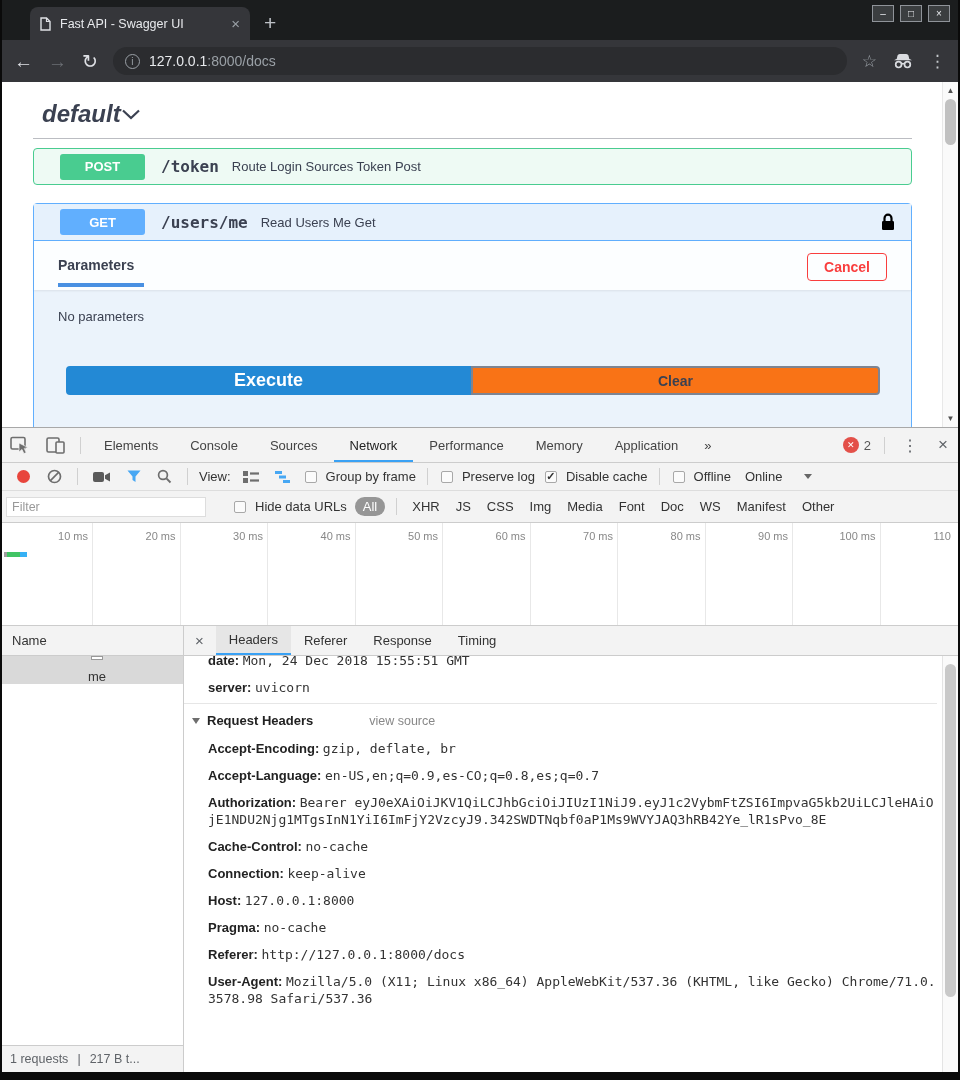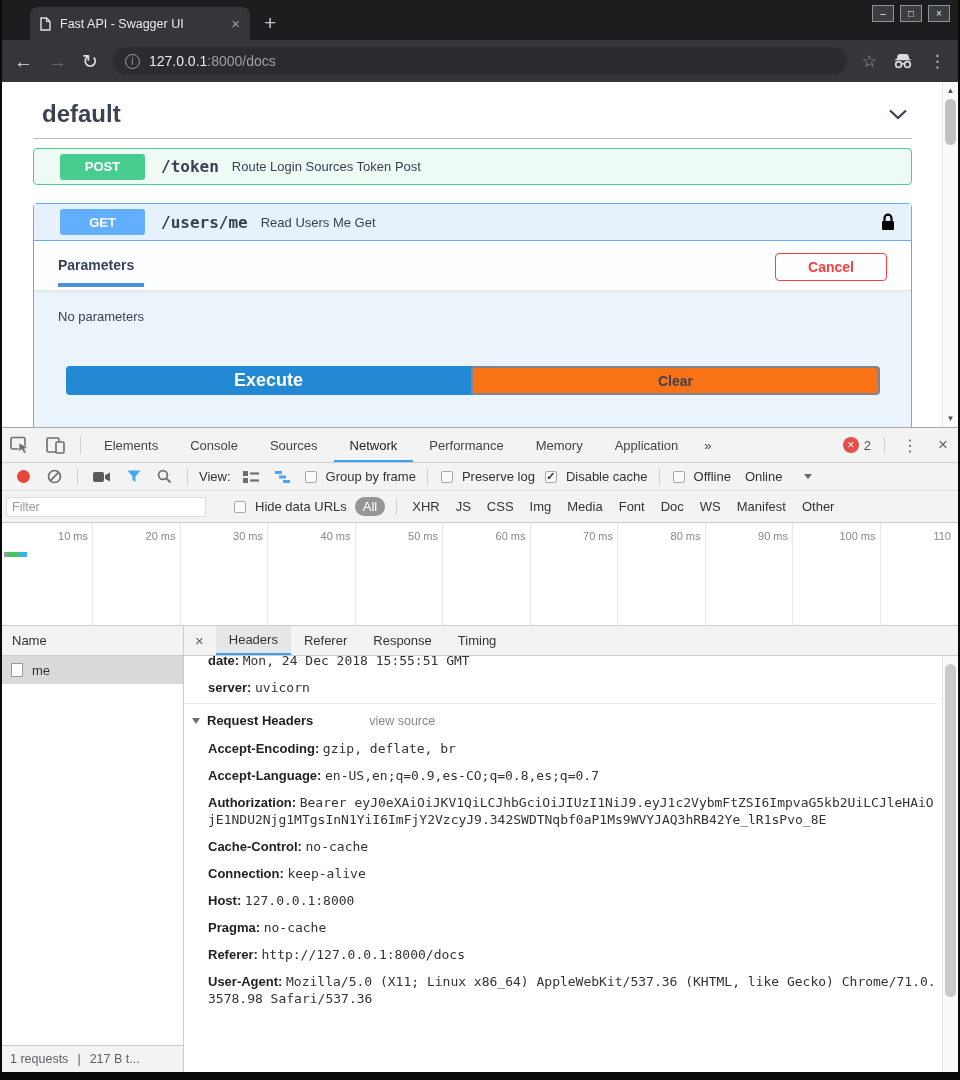--- a/index.html
+++ b/index.html
@@ -26,41 +26,41 @@
   .urlpill { flex:1; height:28px; border-radius:14px; background:#2b2c2f; display:flex; align-items:center;
              padding:0 12px; gap:9px; }
   .info-icon { width:15px; height:15px; border:1.4px solid #9aa0a6; border-radius:50%; color:#9aa0a6;
                font-size:10px; display:flex; align-items:center; justify-content:center; font-style:normal; }
   .url-host { color:#e8eaed; font-size:14px; }
   .url-rest { color:#9aa0a6; font-size:14px; }
   .bar-icon { color:#c3c7cb; font-size:17px; line-height:1; }
 
   
   .page { height:345px; background:#fff; position:relative; overflow:hidden; padding:14px 46px 0 31px; }
-  .sec-row { display:flex; justify-content:space-between; align-items:center; padding:4px 4px 0 9px; }
+  .sec-row { display:flex; align-items:center; padding:4px 4px 0 9px;font-style:italic; }
   .sec-title { font-size:24px; font-weight:bold; color:#3b4151; }
   .sec-divider { border:none; border-bottom:1px solid rgba(59,65,81,.35); margin:10px 0 0; }
   .opblock { border-radius:4px; display:flex; flex-direction:column; }
   .op-post { margin-top:9px; border:1px solid #49cc90; background:#eefaf4; height:37px;
              flex-direction:row; align-items:center; }
   .op-get { margin-top:18px; border:1px solid #61affe; background:#ebf3fb; height:300px; }
   .op-head { display:flex; align-items:center; height:37px; flex:0 0 auto; }
   .op-get .op-head { border-bottom:1px solid #61affe; background:#e6f1fc; }
   .method { width:85px; height:26px; border-radius:3px; color:#fff; font-weight:bold; font-size:13px;
             display:flex; align-items:center; justify-content:center; margin-left:26px; }
   .m-post { background:#49cc90; }
   .m-get { background:#61affe; }
   .op-path { font-family:"DejaVu Sans Mono", monospace; font-weight:bold; font-size:16px; color:#3b4151; margin-left:16px; }
   .op-summary { font-size:13px; color:#3b4151; margin-left:13px; }
   .lock-wrap { margin-left:auto; margin-right:16px; display:flex; }
   .params-bar { background:rgba(255,255,255,.85); display:flex; justify-content:space-between;
                 align-items:center; padding:12px 24px 0 24px; box-shadow:0 1px 2px rgba(0,0,0,.08); }
   .params-tab { font-size:14px; font-weight:bold; color:#3b4151; padding:0 10px 10px 0; border-bottom:4px solid #4990e2; }
   .cancel-btn { border:1px solid #f93e3e; color:#f93e3e; background:transparent; font-weight:bold;
-                font-size:14px; border-radius:4px; padding:5px 32px; margin-bottom:9px; font-family:inherit; }
+                font-size:14px; border-radius:4px; padding:5px 16px; margin-bottom:9px; font-family:inherit; }
   .op-body { padding:19px 24px 0; flex:1; }
   .no-params { font-size:13px; color:#3b4151; }
   .exec-row { display:flex; margin:42px 7px 0 8px; height:29px; }
   .execute-btn { flex:1; background:#2389d5; color:#fff; font-weight:bold; font-size:18px; border:none;
                  border-radius:4px 0 0 4px; font-family:inherit; }
   .clear-btn { flex:1; background:#f97316; color:#3b4151; font-weight:bold; font-size:14px;
                border:2px solid #7d8492; border-radius:0 4px 4px 0; font-family:inherit; }
   .page-scrollbar { position:absolute; right:0; top:0; width:16px; height:345px; background:#fafafa;
                     border-left:1px solid #e8e8e8; display:flex; flex-direction:column; align-items:center; }
   .sb-arrow { color:#505050; font-size:8px; padding:4px 0; }
@@ -107,21 +107,21 @@
   .tl-cell.last { flex:1; border-right:none; padding-right:7px; }
   .wf-bar { position:absolute; left:2px; top:29px; height:5px; display:flex; }
   .wf-gray { width:3px; background:#9e9e9e; }
   .wf-green { width:13px; background:#41c464; }
   .wf-blue { width:7px; background:#36b1f5; }
 
   .dt-main { flex:1; display:flex; min-height:0; }
   .net-left { width:182px; flex:0 0 182px; border-right:1px solid #ccc; display:flex; flex-direction:column; background:#fff; }
   .name-header { height:30px; background:#f3f3f3; border-bottom:1px solid #ccc; display:flex; align-items:center;
                  padding-left:10px; color:#333; }
-  .req-row { height:28px; background:#d9d9d9; display:flex; align-items:center; gap:9px; padding-left:9px; color:#333; }
+  .req-row { height:28px; background:#d9d9d9; display:flex; align-items:center; gap:9px; padding-left:9px; color:#333;flex-direction:column; }
   .req-icon { width:12px; height:14px; background:#fff; border:1px solid #999; }
   .left-fill { flex:1; background:#fff; }
   .net-status { height:27px; background:#f3f3f3; border-top:1px solid #ccc; display:flex; align-items:center;
                 gap:9px; padding:0 8px; font-size:12.5px; color:#5f6368; white-space:nowrap; overflow:hidden; }
 
   .net-right { flex:1; display:flex; flex-direction:column; min-width:0; position:relative; }
   .detail-tabs { height:30px; background:#f3f3f3; border-bottom:1px solid #ccc; display:flex; align-items:stretch; flex:0 0 auto; }
   .detail-close { display:flex; align-items:center; padding:0 12px 0 11px; color:#5f6368; font-size:15px; }
   .d-tab { display:flex; align-items:center; padding:0 13px; color:#333; }
   .d-tab.active { background:#e6e6e6; border-bottom:2px solid #39a1f4; }

